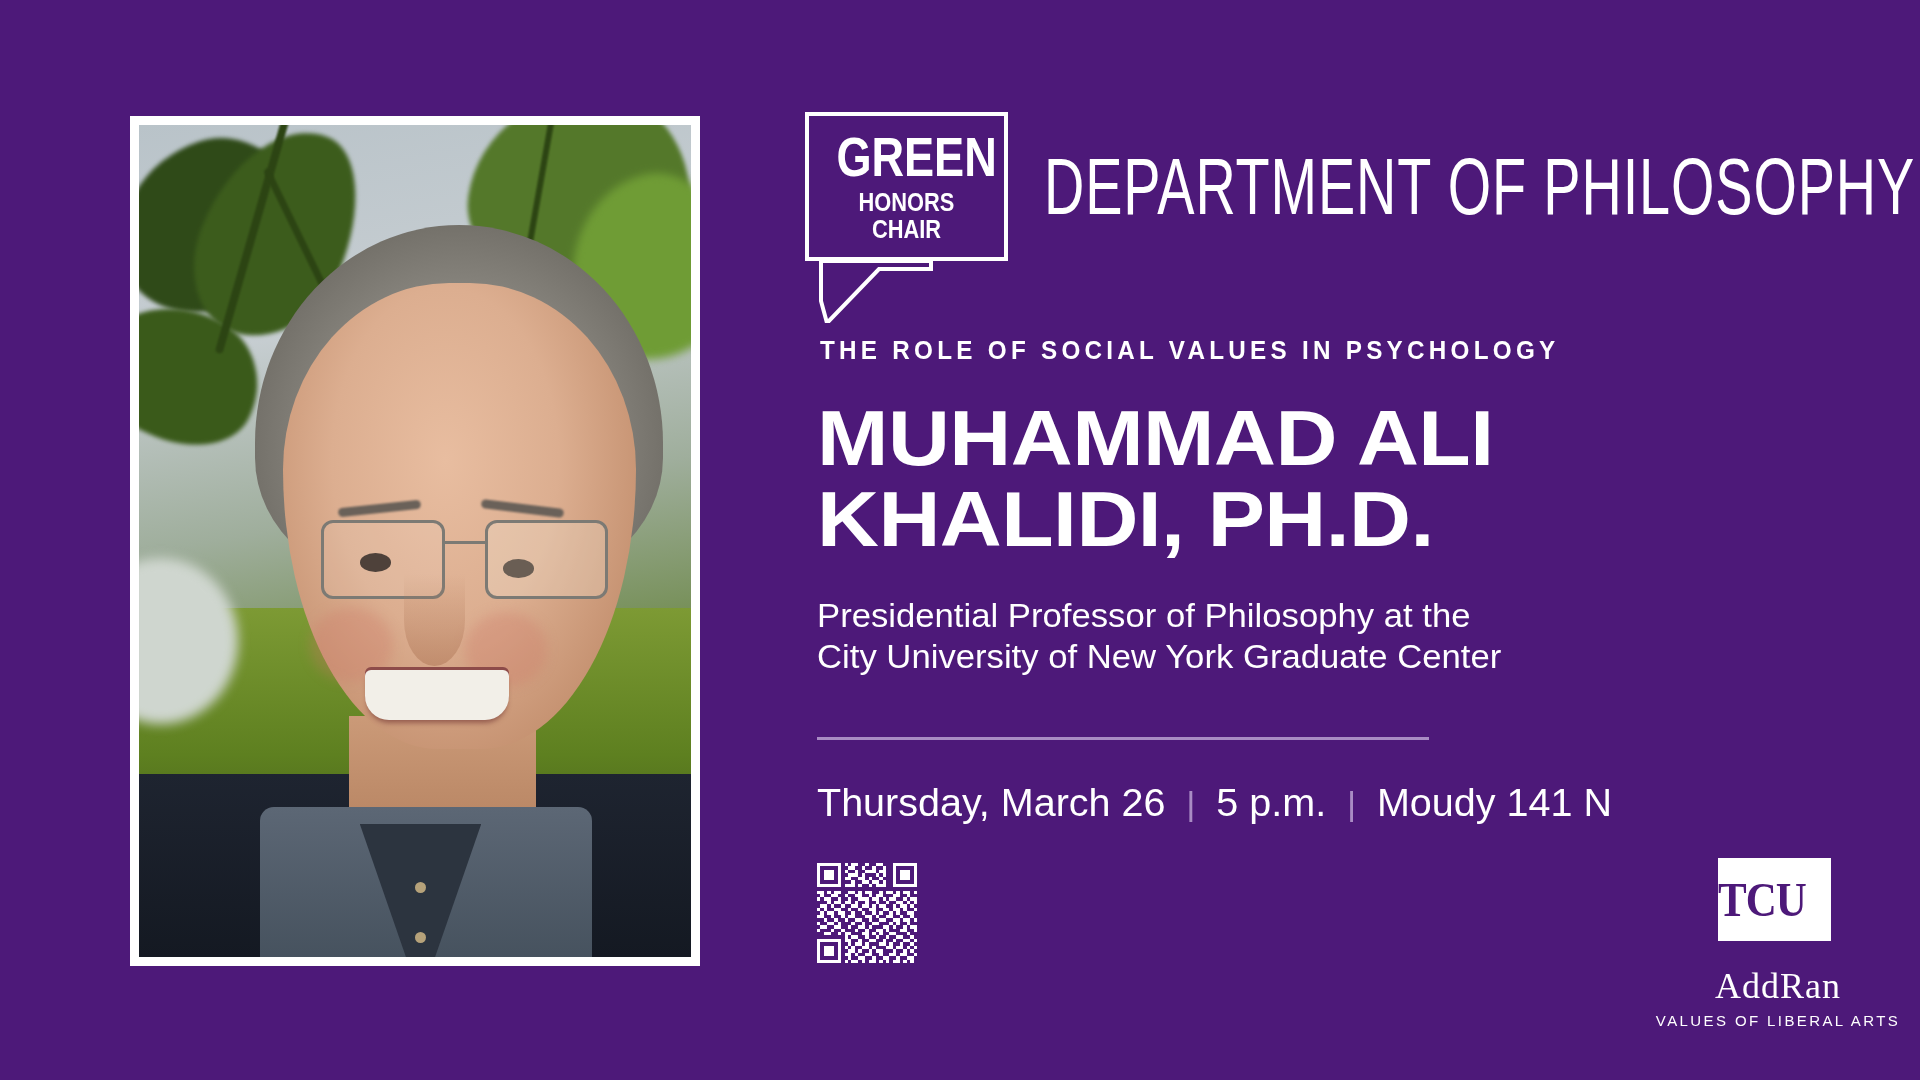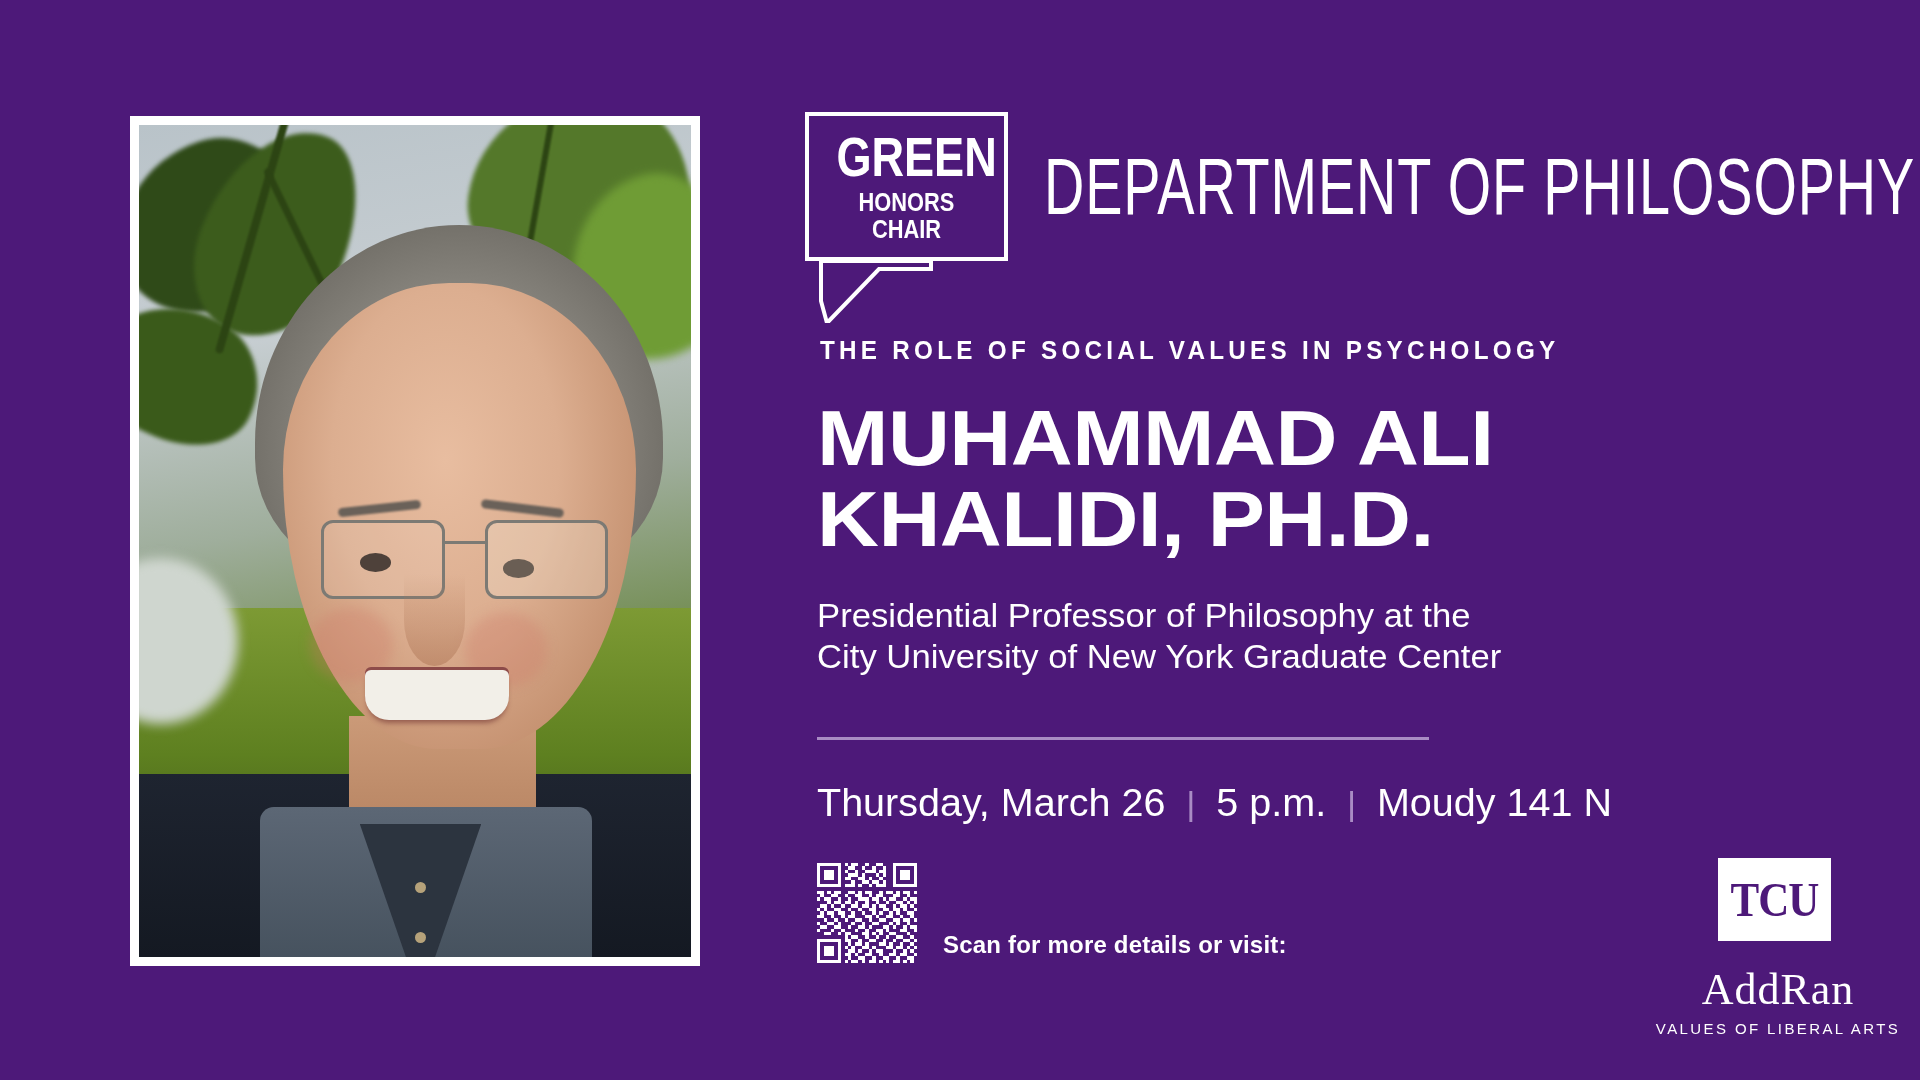--- a/index.html
+++ b/index.html
@@ -174,33 +174,33 @@
   .qr-block{ position:absolute; left:12px; top:863px; display:flex; align-items:flex-end; }
   .qr{ width:100px; height:100px; display:block; }
   .qr-text{ margin-left:26px; padding-bottom:4px; }
   .qr-line1{ font-size:24px; font-weight:700; letter-spacing:.2px; white-space:nowrap; }
   .qr-line2{ font-size:25px; font-weight:400; margin-top:5px; white-space:nowrap; letter-spacing:.1px; }
 
   
   .tcu-box{
     position:absolute; left:1718px; top:858px;
     width:113px; height:83px; background:#ffffff;
-    display:flex; align-items:center; justify-content:center;
+    display:flex; align-items:center; justify-content:flex-start;
   }
   .tcu-word{
     color:#4D1979; font-weight:700; font-size:43px; letter-spacing:-1px;
     font-family:"Liberation Serif", serif;
     transform:scaleY(1.12);
   }
   .addran{
     position:absolute; left:1654px; top:968px; width:248px; text-align:center;
   }
   .addran-main{
     font-family:"Liberation Serif", serif;
-    font-size:44px; letter-spacing:1px; line-height:1;
+    font-size:36px; letter-spacing:1px; line-height:1;
   }
   .addran-sub{
     font-size:15px; letter-spacing:2.4px; margin-top:8px; font-weight:400;
     font-family:"Liberation Sans", sans-serif;
   }
 </style>
 </head>
 <body>
 
 <div class="photo-frame">
@@ -503,21 +503,20 @@
           <rect x="13" y="28" width="1" height="1"></rect>
           <rect x="15" y="28" width="2" height="1"></rect>
         <rect x="18" y="28" width="1" height="1"></rect>
           <rect x="20" y="28" width="1" height="1"></rect>
           <rect x="22" y="28" width="2" height="1"></rect>
           <rect x="25" y="28" width="1" height="1"></rect>
         <rect x="27" y="28" width="1" height="1"></rect>
       </g>
     </svg>
     <div class="qr-text">
-      <div class="qr-line1">Scan for more details or visit:</div>
     </div>
   </div>
 </div>
 
 <div class="tcu-box">
   <span class="tcu-word">TCU</span>
 </div>
 <div class="addran">
   <div class="addran-main">AddRan</div>
   <div class="addran-sub">VALUES OF LIBERAL ARTS</div>

